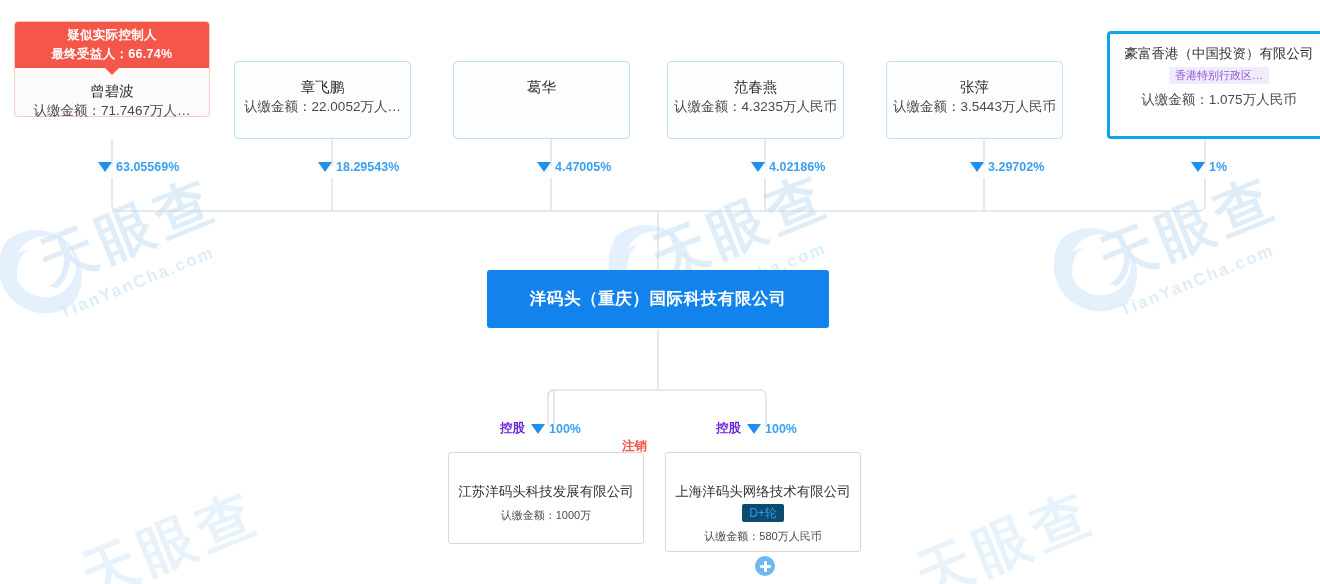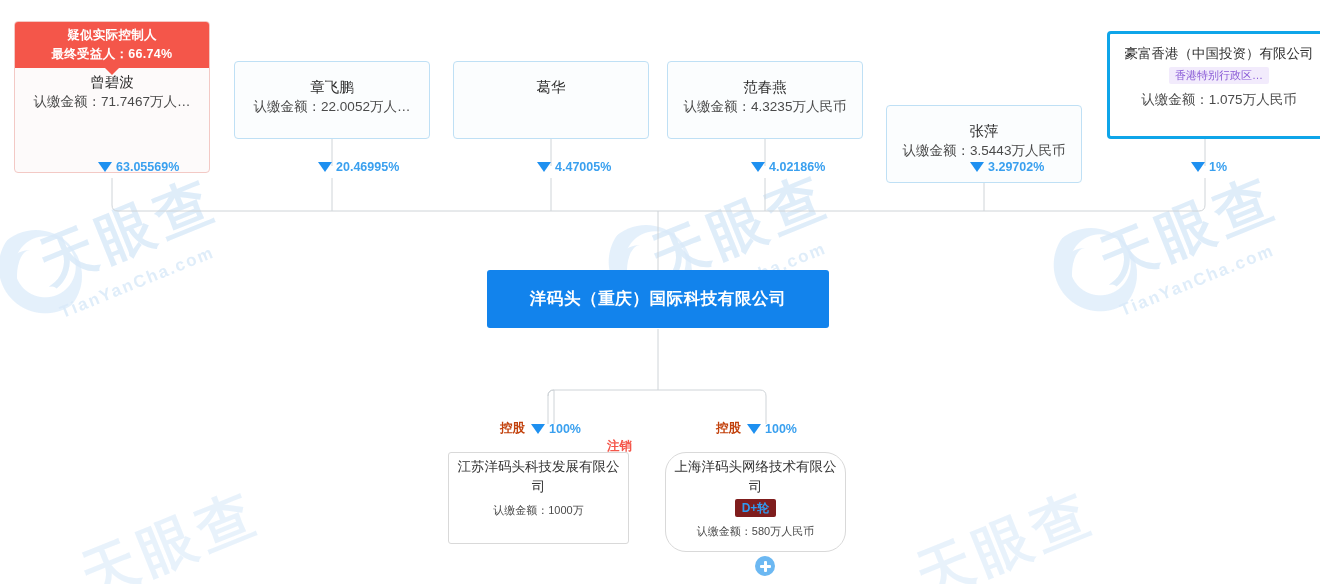--- a/index.html
+++ b/index.html
@@ -66,29 +66,29 @@
   }
   .node .amt {
     font-size: 13.5px;
     color: #4a4a4a;
     line-height: 19px;
     white-space: nowrap;
   }
 
   
   .sh {
-    width: 196px; height: 78px;
+    width: 177px; height: 78px;
     padding-top: 16px;
     border-color: #bfe0f5;
     background: #fbfdfe;
   }
 
   
   .ctrl {
-    width: 196px; height: 152px;
+    width: 196px; height: 96px;
     border: 1px solid #f3c9c5;
     background: #fdfafa;
     padding: 0;
     overflow: visible;
   }
   .ctrl-hdr {
     position: relative;
     background: #f4564a;
     color: #ffffff;
     border-radius: 3px 3px 0 0;
@@ -101,21 +101,21 @@
   }
   .ctrl-hdr::after {
     content: "";
     position: absolute;
     left: 50%; bottom: -7px;
     margin-left: -8px;
     border-left: 8px solid transparent;
     border-right: 8px solid transparent;
     border-top: 8px solid #f4564a;
   }
-  .ctrl-body { padding-top: 5px; }
+  .ctrl-body { padding-top: 14px; }
 
   
   .hk {
     width: 224px; height: 108px;
     border: 3px solid #0ea5e9;
     background: #ffffff;
     padding-top: 10px;
   }
   .hk .nm { font-size: 13.5px; line-height: 20px; }
   .tag-region {
@@ -145,46 +145,46 @@
     font-weight: 700;
     letter-spacing: .6px;
     display: flex;
     align-items: center;
     justify-content: center;
     z-index: 4;
   }
 
   
   .sub {
-    width: 181px;
+    width: 196px;
     border: 1px solid #d9d9d9;
     background: #ffffff;
     border-radius: 3px;
-    padding: 4px 8px 10px;
+    padding: 29px 8px 10px;
     z-index: 3;
   }
   .sub .nm { font-size: 13.5px; line-height: 20px; color:#333; }
   .sub .amt { font-size: 11px; margin-top: 4px; }
   .tag-status {
     position: absolute;
     right: -4px; top: -14px;
     font-size: 12.5px;
     color: #f4564a;
     font-weight: 700;
     background: transparent;
     line-height: 14px;
   }
   .tag-round {
     display: inline-block;
     margin: 2px 0 1px;
     padding: 1px 7px;
     font-size: 12px;
-    font-weight: 700;
+    font-weight: 400;
     color: #2f9bf0;
-    background: #7f1d1d;
+    background: #0c4a6e;
     border-radius: 2px;
     line-height: 16px;
   }
 
   
   .pct {
     position: absolute;
     display: flex;
     align-items: center;
     gap: 4px;
@@ -194,21 +194,21 @@
     white-space: nowrap;
     z-index: 5;
   }
   .pct .arrow {
     width: 0; height: 0;
     border-left: 7px solid transparent;
     border-right: 7px solid transparent;
     border-top: 10px solid #1e90f0;
   }
   .pct .rel {
-    color: #c2410c;
+    color: #6d28d9;
     font-weight: 700;
     font-size: 12.5px;
     margin-right: 2px;
   }
 
   
   .plus-btn {
     position: absolute;
     width: 20px; height: 20px;
     border-radius: 50%;
@@ -294,38 +294,38 @@
     <div class="nm">章飞鹏</div>
     <div class="amt">认缴金额：22.0052万人…</div>
   </div>
   <div class="node sh" style="left:453px; top:61px;">
     <div class="nm">葛华</div>
   </div>
   <div class="node sh" style="left:667px; top:61px;">
     <div class="nm">范春燕</div>
     <div class="amt">认缴金额：4.3235万人民币</div>
   </div>
-  <div class="node sh" style="left:886px; top:61px;margin-top:44px;">
+  <div class="node sh" style="left:886px; top:61px;">
     <div class="nm">张萍</div>
     <div class="amt">认缴金额：3.5443万人民币</div>
   </div>
 
   <div class="node hk" style="left:1107px; top:31px;">
     <div class="nm">豪富香港（中国投资）有限公司</div>
     <div class="tag-region">香港特别行政区…</div>
     <div class="amt">认缴金额：1.075万人民币</div>
   </div>
 
   <div class="pct" style="left:98px; top:160px;">
     <span class="arrow"></span>
     <span>63.05569%</span>
   </div>
   <div class="pct" style="left:318px; top:160px;">
     <span class="arrow"></span>
-    <span>20.46995%</span>
+    <span>18.29543%</span>
   </div>
   <div class="pct" style="left:537px; top:160px;">
     <span class="arrow"></span>
     <span>4.47005%</span>
   </div>
   <div class="pct" style="left:751px; top:160px;">
     <span class="arrow"></span>
     <span>4.02186%</span>
   </div>
   <div class="pct" style="left:970px; top:160px;">
@@ -351,21 +351,21 @@
     <span class="arrow"></span>
     <span>100%</span>
   </div>
 
   <div class="node sub" style="left:448px; top:452px; height:92px; border-radius:3px;">
     <div class="tag-status">注销</div>
     <div class="nm">江苏洋码头科技发展有限公司</div>
     <div class="amt">认缴金额：1000万</div>
   </div>
 
-  <div class="node sub" style="left:665px; top:452px; height:100px;border-radius:21px;">
+  <div class="node sub" style="left:665px; top:452px; height:100px;">
     <div class="nm">上海洋码头网络技术有限公司</div>
     <div class="tag-round">D+轮</div>
     <div class="amt">认缴金额：580万人民币</div>
   </div>
 
   <div class="plus-btn" style="left:755px; top:556px;"></div>
 
 </div>
 
 </body></html>

